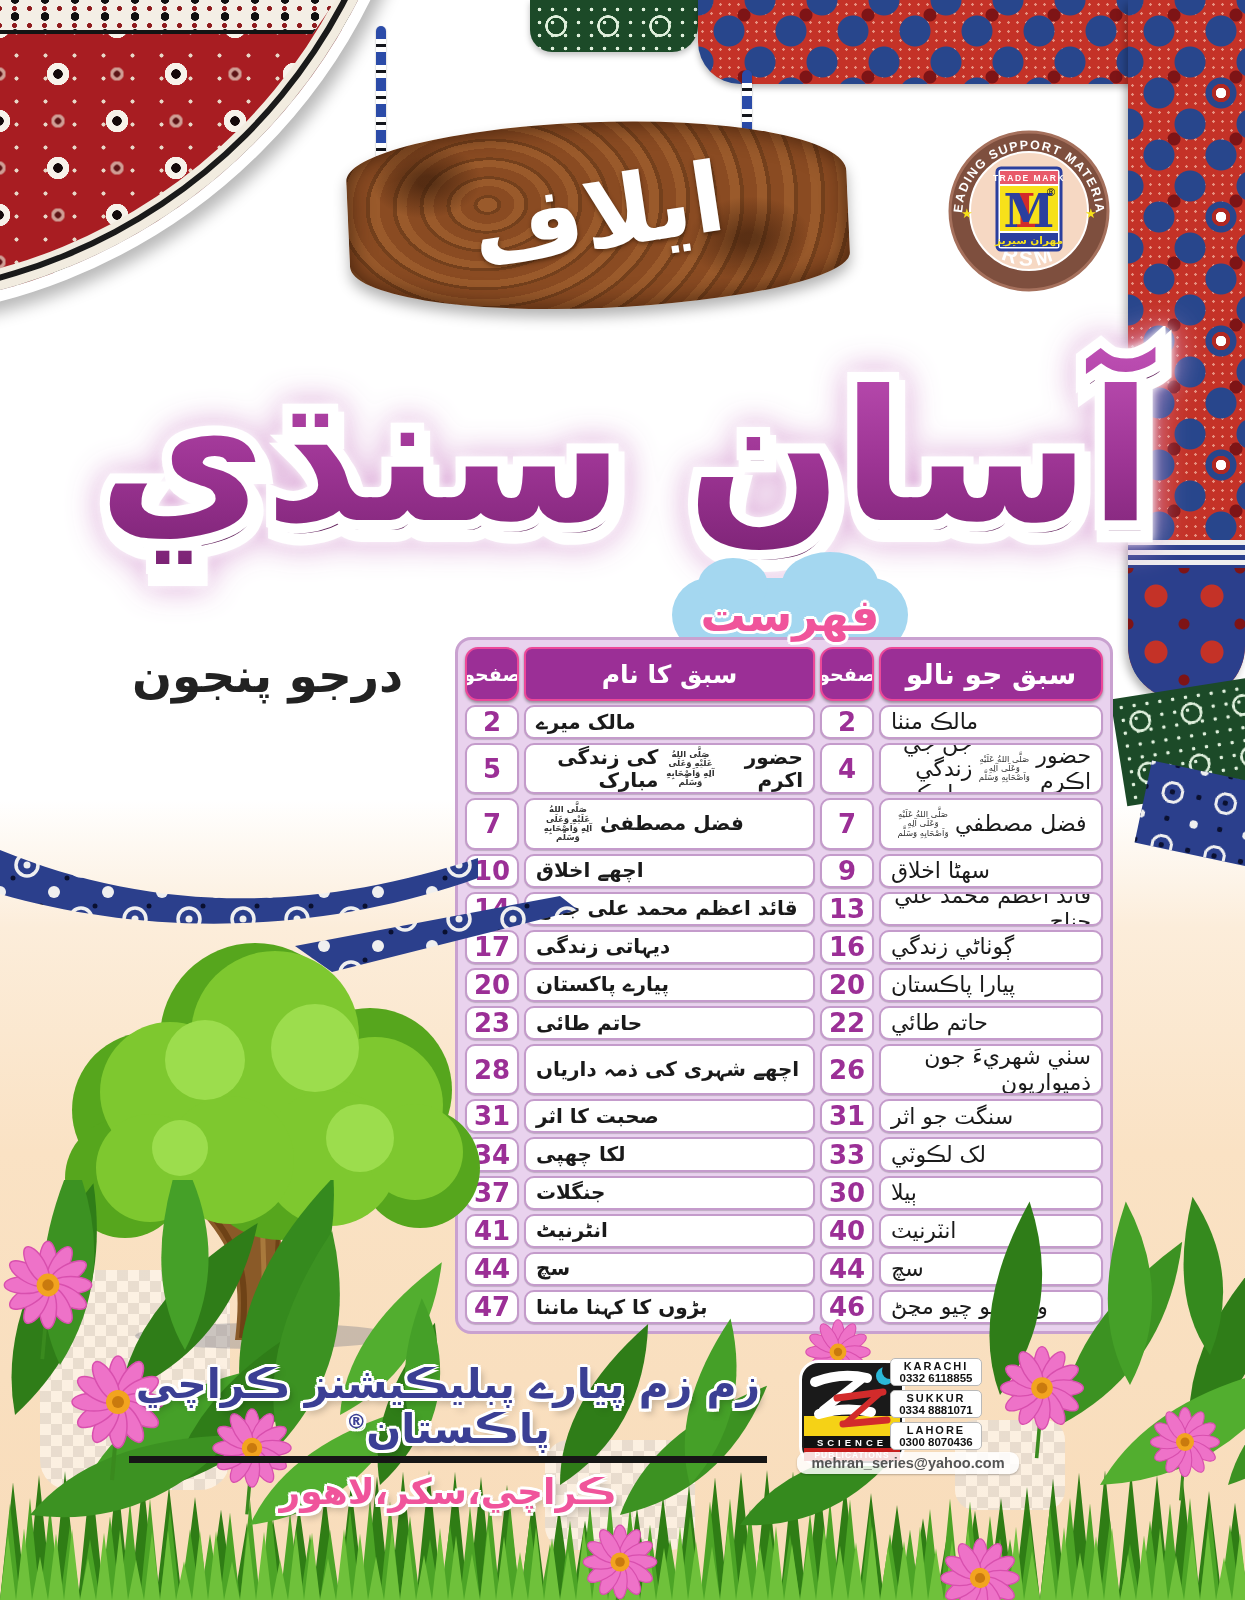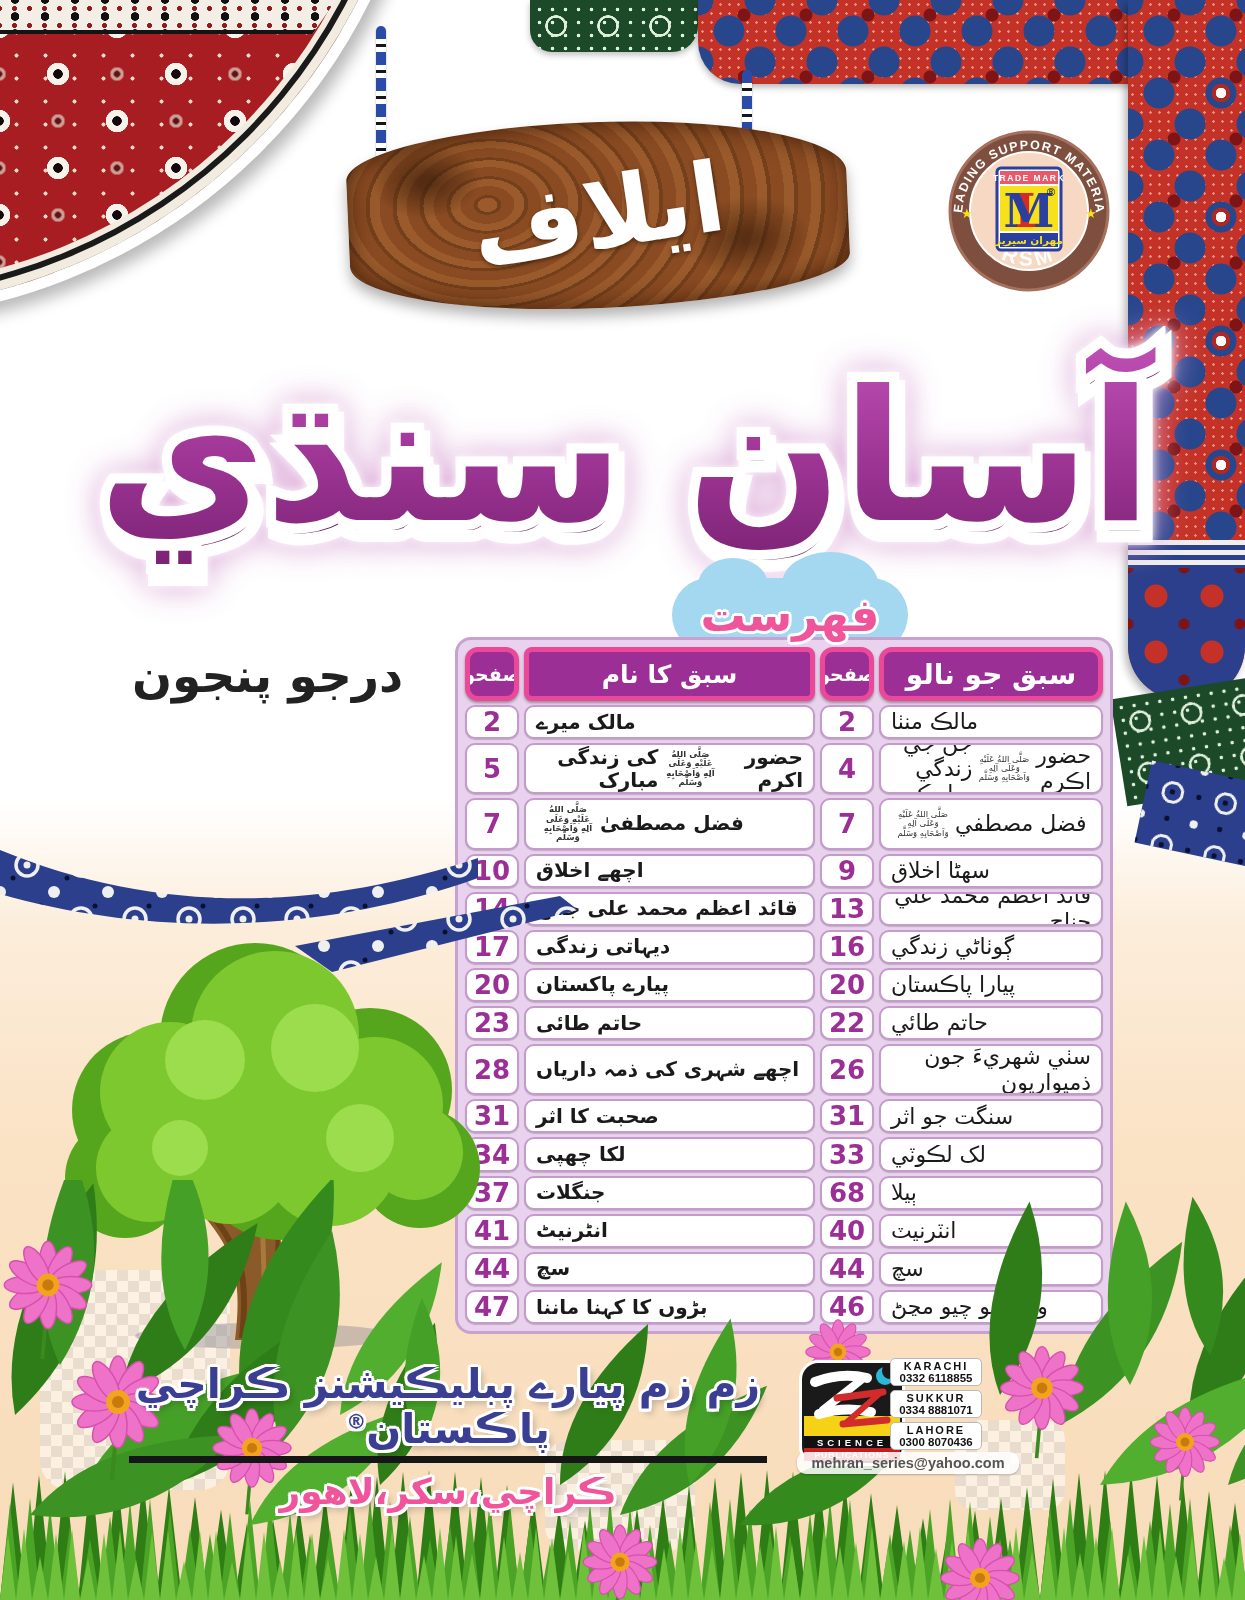--- a/index.html
+++ b/index.html
@@ -141,21 +141,21 @@
   .trow.head{flex:0 0 54px;}
   .cell{
     background:#fff;border:2px solid #C49BCB;border-radius:10px;
     display:flex;align-items:center;justify-content:flex-end;
     padding:1px 10px;overflow:hidden;box-shadow:0 1px 1px rgba(0,0,0,.18);
   }
   .cell.num{flex:0 0 54px;justify-content:center;color:#9B2F96;font-weight:bold;font-size:26px;padding:0;}
   .cell.sname{flex:0 0 224px;font-size:22px;color:#1a1a1a;}
   .cell.uname{flex:1 1 auto;font-size:20px;font-weight:bold;color:#1a1a1a;}
   .head .cell{
-    background:#9B2F96;border:5px solid #ec4899;color:#fff;justify-content:center;
+    background:#9B2F96;border:2px solid #ec4899;color:#fff;justify-content:center;
     box-shadow:0 2px 3px rgba(0,0,0,.35);border-radius:13px;
   }
   .head .cell.sname{font-size:28px;font-weight:bold;color:#fff;}
   .head .cell.uname{font-size:25px;color:#fff;border-radius:8px;}
   .head .cell.num{font-size:19px;color:#fff;}
   .durood{display:inline-block;width:56px;font-size:8.5px;line-height:1.1;color:#333;margin:0 4px;text-align:center;flex:none;}
   .nm{white-space:normal;line-height:1.15;text-align:right;}
   
   .pub-block{position:absolute;left:85px;top:1362px;width:726px;text-align:center;direction:rtl;z-index:30;}
   .pub-line{
@@ -435,21 +435,21 @@
           </div>
           <div class="cell num">33</div>
           <div class="cell uname">
             <span class="nm">لکا چھپی</span>
           </div>
           <div class="cell num">34</div>
         </div><div class="trow">
           <div class="cell sname">
             <span class="nm">ٻيلا</span>
           </div>
-          <div class="cell num">68</div>
+          <div class="cell num">30</div>
           <div class="cell uname">
             <span class="nm">جنگلات</span>
           </div>
           <div class="cell num">37</div>
         </div><div class="trow">
           <div class="cell sname">
             <span class="nm">انٽرنيٽ</span>
           </div>
           <div class="cell num">40</div>
           <div class="cell uname">

